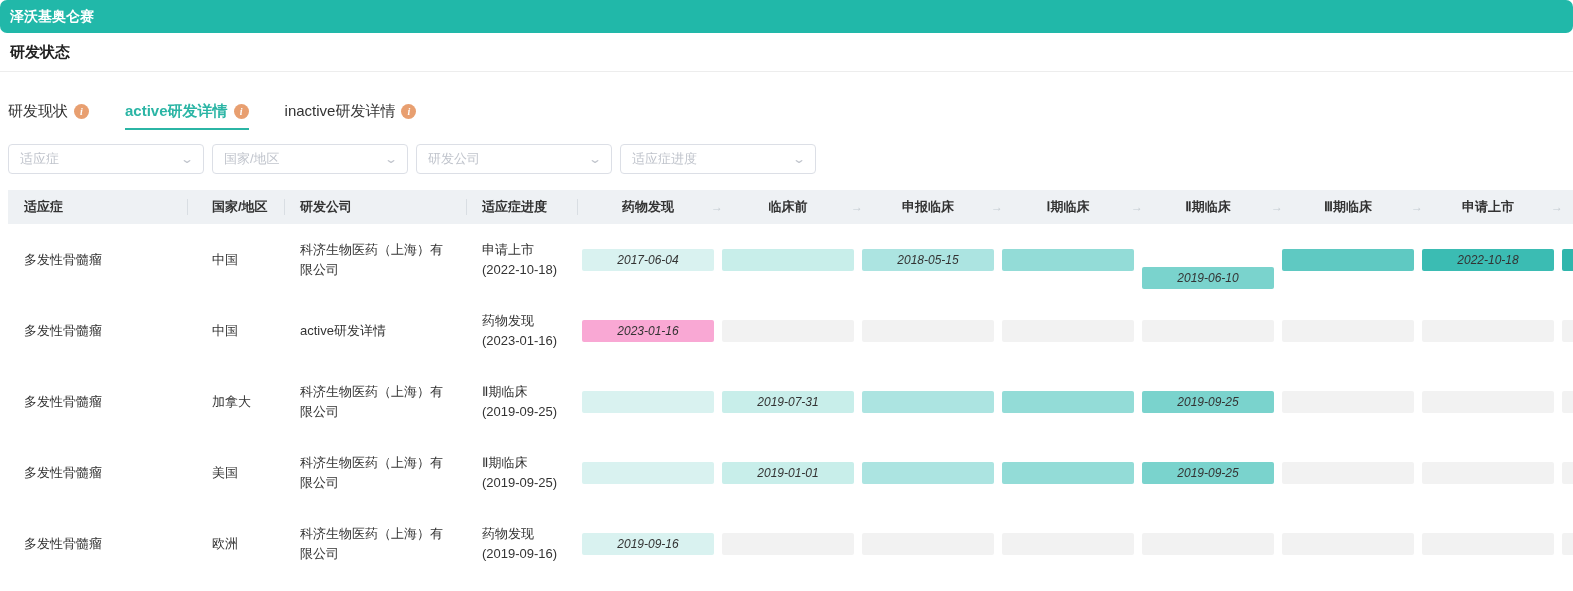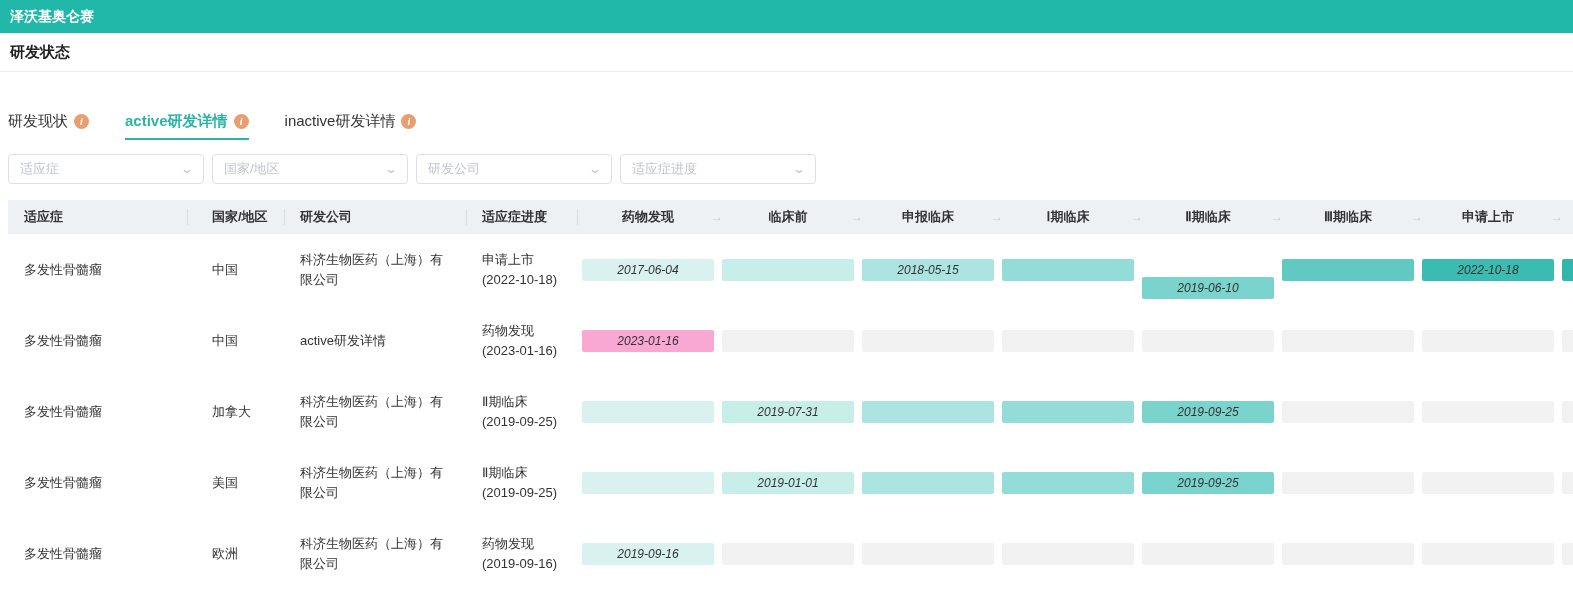--- a/index.html
+++ b/index.html
@@ -4,27 +4,27 @@
 <style>
   * { box-sizing: border-box; }
   html,body { margin:0; padding:0; }
   body {
     width:1573px; height:591px; overflow:hidden; background:#fff;
     font-family:"Liberation Sans", sans-serif; color:#333; position:relative;
   }
   .titlebar {
     height:33px; background:var(--header-bg,#21b8a9); color:#fff;
     display:flex; align-items:center; padding-left:10px;
-    font-size:14px; font-weight:bold;
+    font-size:14px; font-weight:bold;border-radius:7px;
   }
   .section-bar {
     height:39px; display:flex; align-items:center; padding-left:10px;
     border-bottom:1px solid #ededed; font-size:15px; font-weight:bold; color:#222;
   }
-  .tabs { display:flex; align-items:center; padding:0 8px; margin-top:38px; height:22px; }
+  .tabs { display:flex; align-items:center; padding:0 8px; margin-top:28px; height:22px; }
   .tab {
     display:flex; align-items:center; margin-right:36px; font-size:15px; color:#333;
     position:relative; cursor:pointer; white-space:nowrap;
   }
   .tab.active { color:var(--accent,#2bb5a5); font-weight:bold; }
   .tab.active::after {
     content:""; position:absolute; left:0; right:0; bottom:-9px; height:2px;
     background:var(--accent,#2bb5a5);
   }
   .info-icon {

